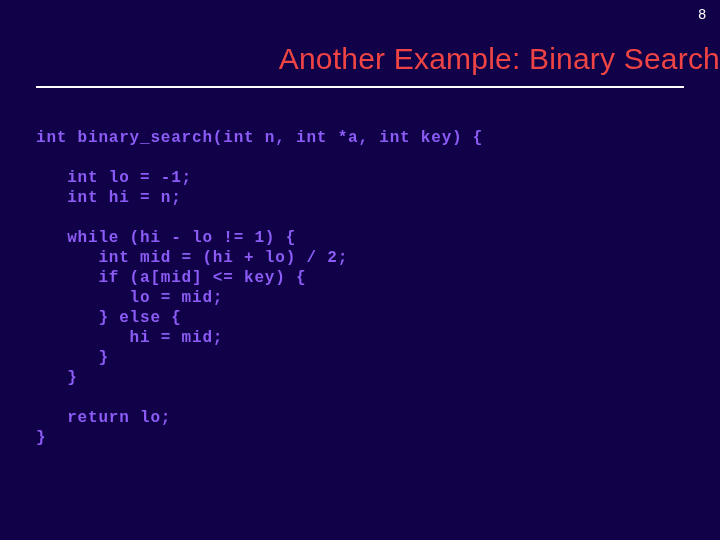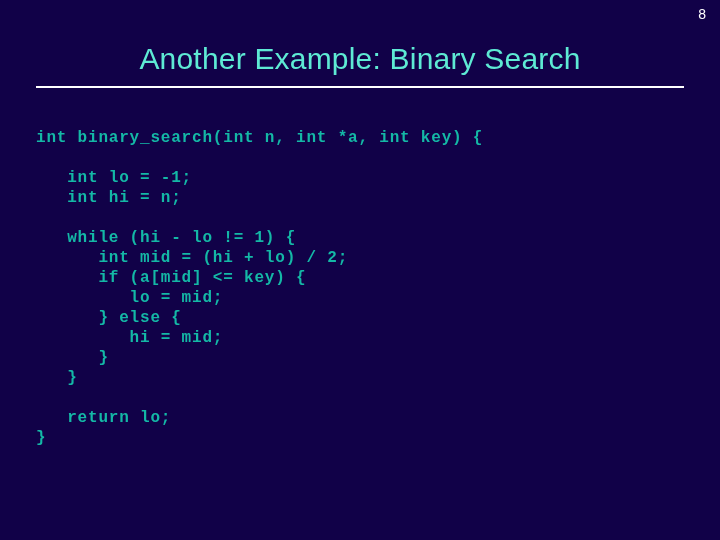--- a/index.html
+++ b/index.html
@@ -14,35 +14,35 @@
     font-family: Arial, Helvetica, sans-serif;
   }
   .page-num {
     position: absolute;
     top: 6px;
     right: 14px;
     color: #ffffff;
     font-size: 14px;
   }
   .title {
-    color: #5eead4;
+    color: #ef4444;
     font-size: 30px;
-    text-align: center;
+    text-align: right;
     margin-top: 42px;
     font-weight: 400;
     letter-spacing: 0.2px;
   }
   .hr {
     border: none;
     border-top: 2px solid #ffffff;
     margin: 10px 36px 0 36px;
   }
   .code {
     font-family: "Courier New", Courier, monospace;
-    color: #14b8a6;
+    color: #8b5cf6;
     font-size: 16px;
     font-weight: bold;
     line-height: 1.25;
     white-space: pre;
     margin: 40px 8px 0 36px;
     letter-spacing: 0.8px;
   }
 </style>
 </head>
 <body>

